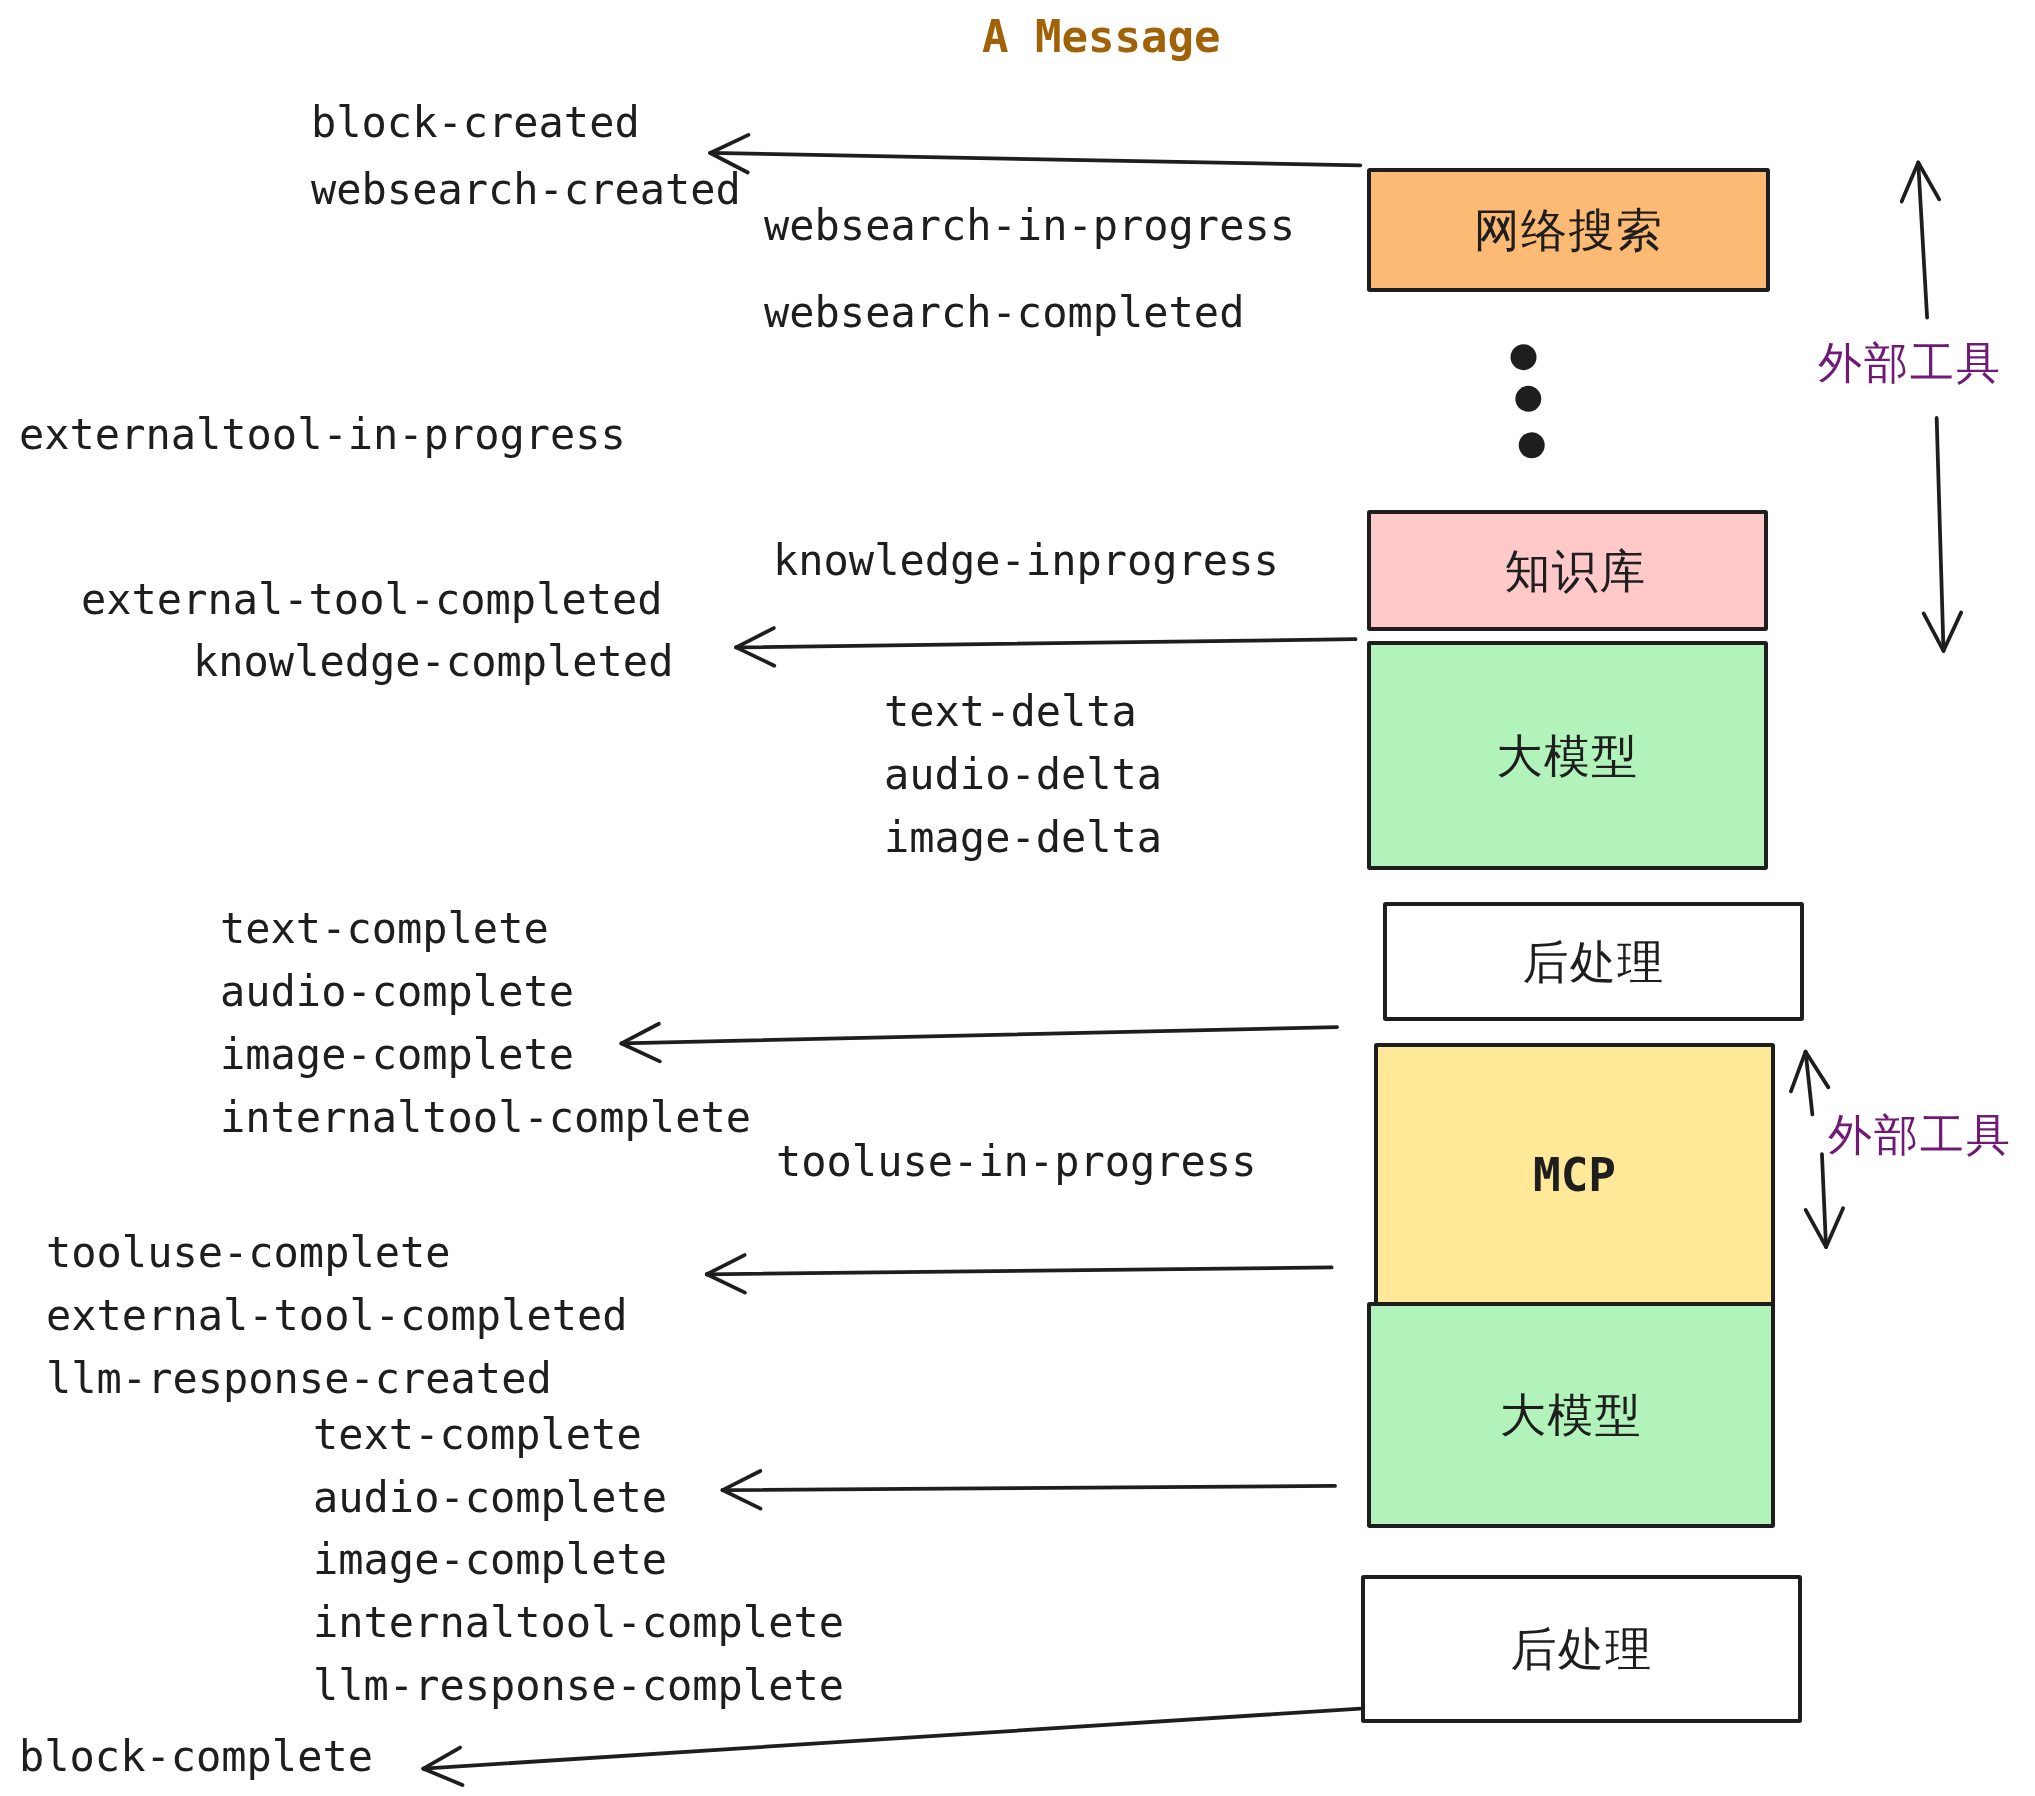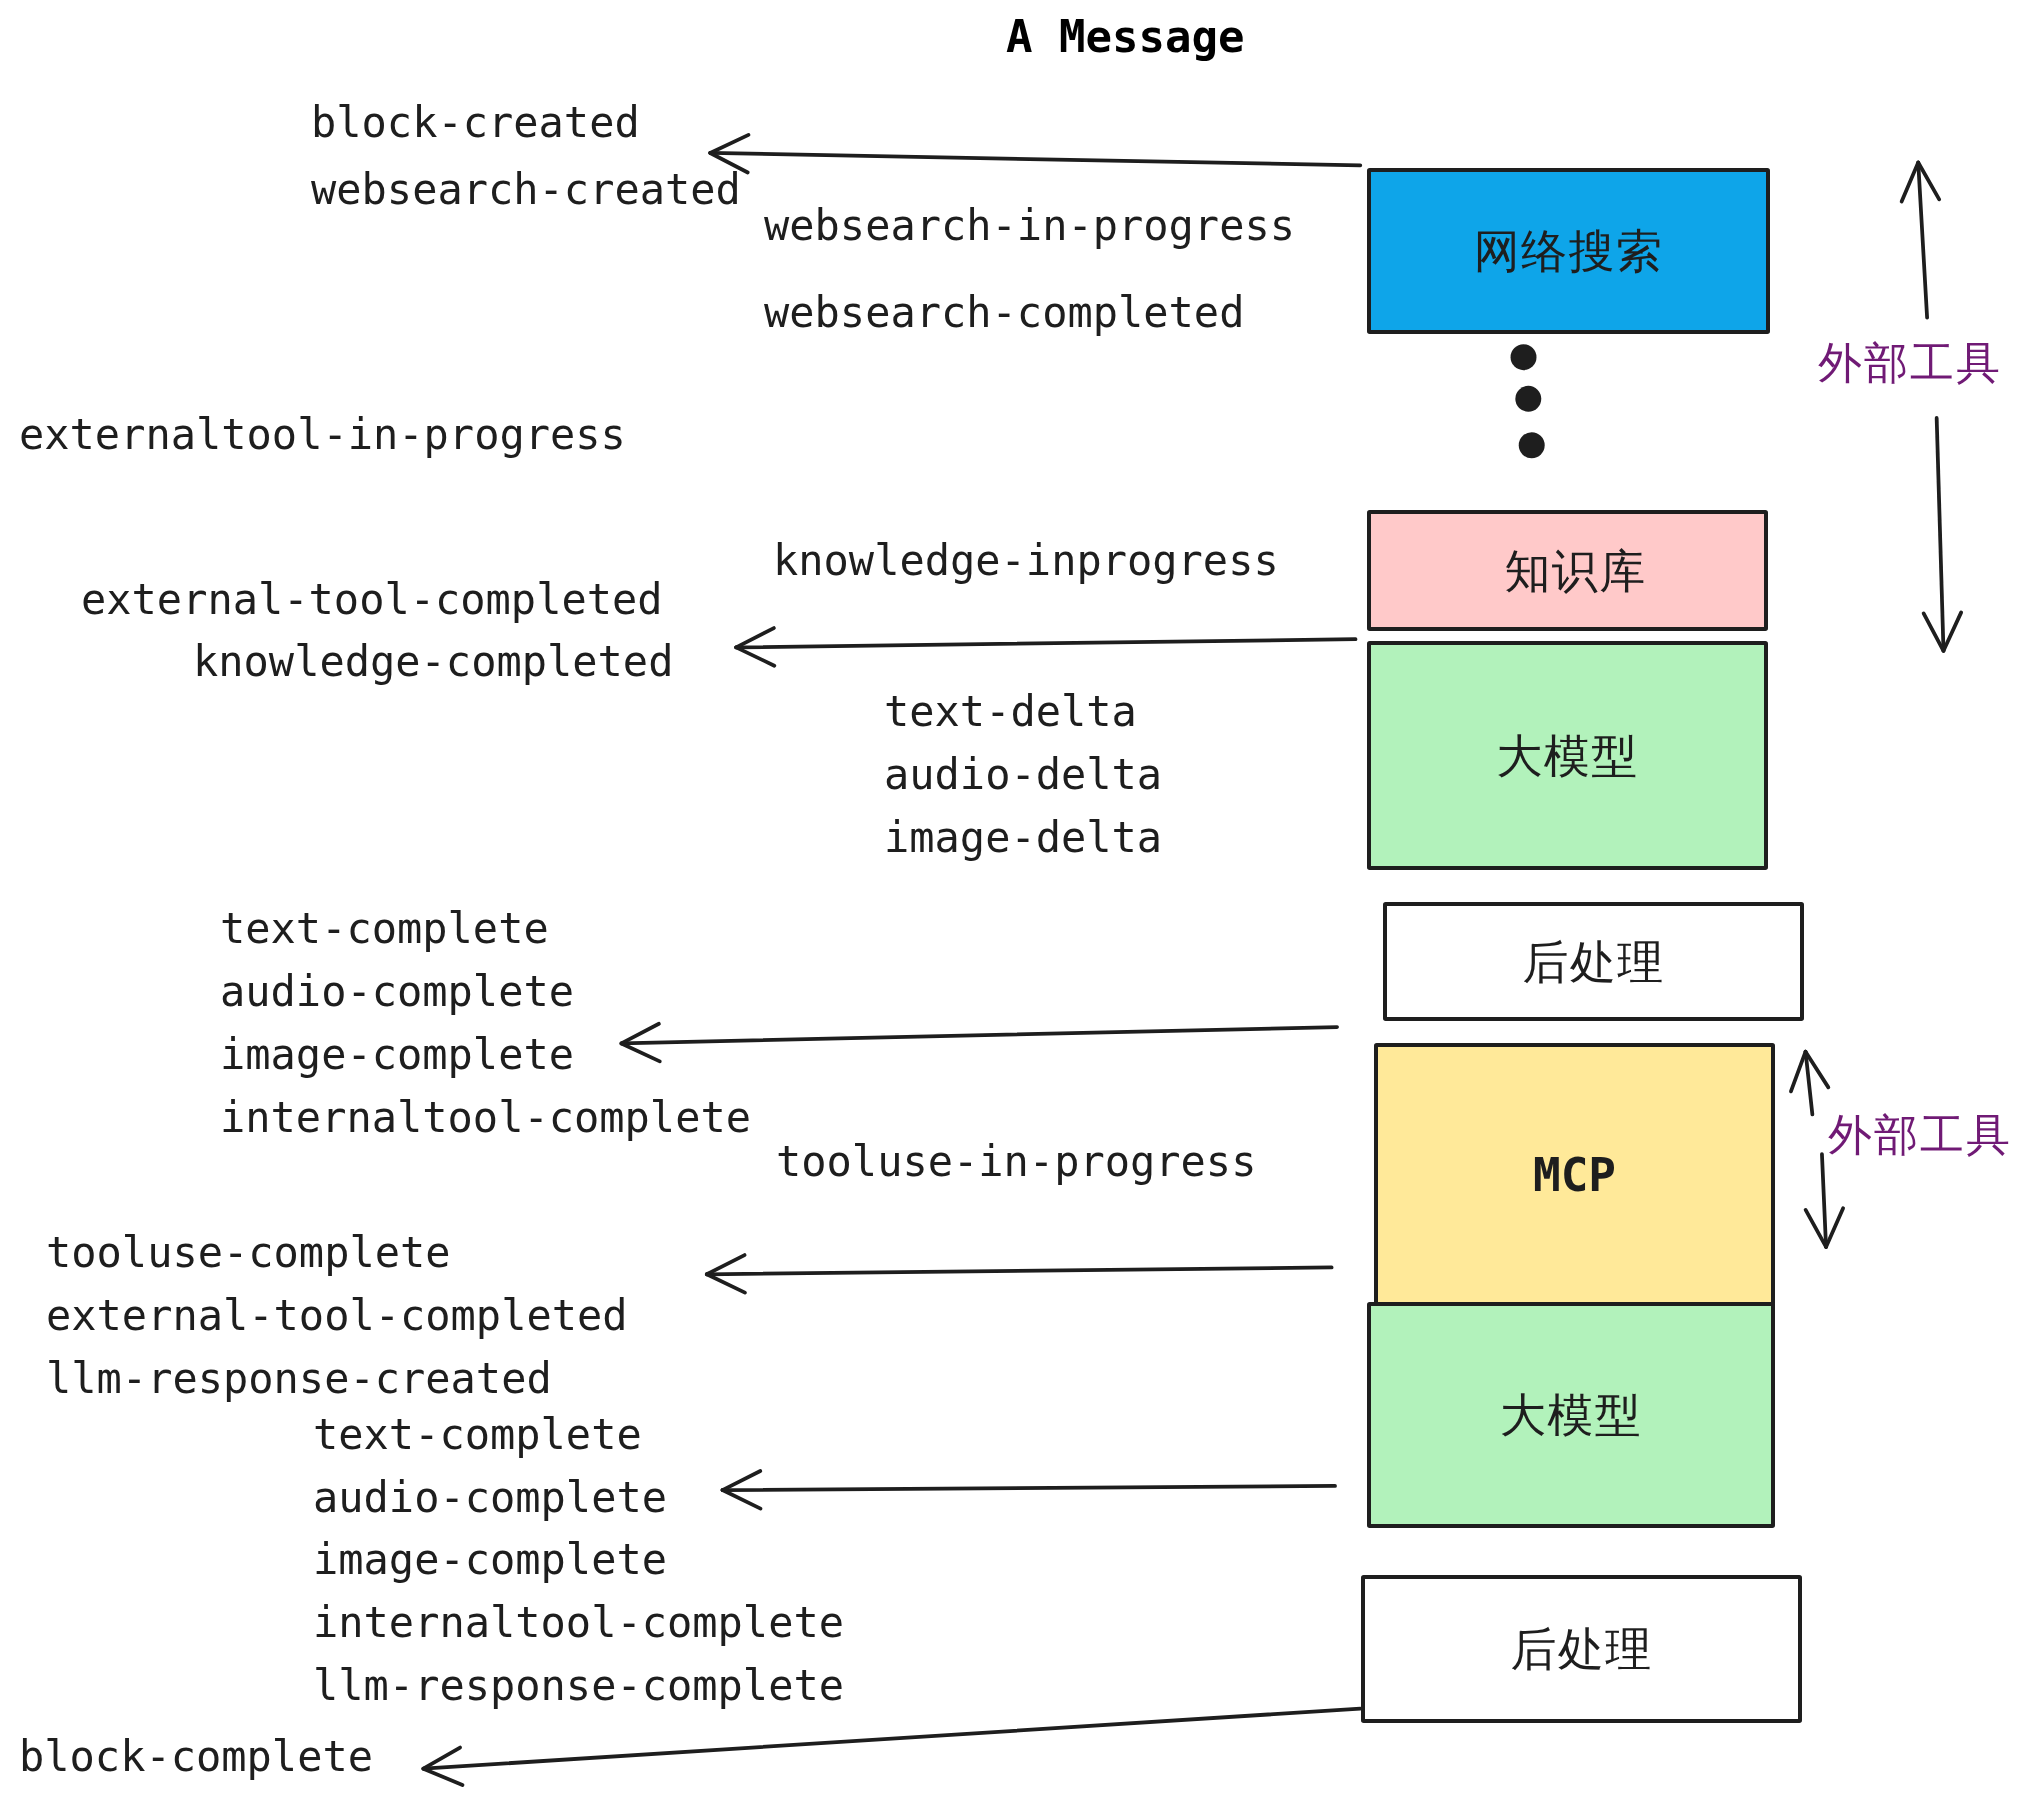--- a/index.html
+++ b/index.html
@@ -1,22 +1,22 @@
 <!DOCTYPE html>
 <html style="font-size:11px"><head>
 <meta charset="utf-8">
 <style>
   html,body{margin:0;padding:0;background:#ffffff;}
   .canvas{position:relative;width:2035px;height:1796px;background:#ffffff;overflow:hidden;
           font-family:"DejaVu Sans Mono", monospace;color:#1e1e1e;}
   .arrows{position:absolute;left:0;top:0;pointer-events:none;}
   .evt{position:absolute;font-size:42px;line-height:1;white-space:nowrap;color:#1e1e1e;
        font-family:"DejaVu Sans Mono", monospace;}
-  .title{position:absolute;font-size:44px;line-height:1;white-space:nowrap;color:#000000;
-         font-weight:bold;font-family:"DejaVu Sans Mono", monospace;margin-left:24px;}
+  .title{position:absolute;font-size:44px;line-height:1;white-space:nowrap;color:#a16207;
+         font-weight:bold;font-family:"DejaVu Sans Mono", monospace;}
   .box{position:absolute;border:4.1px solid #1e1e1e;border-radius:2.7px;box-sizing:border-box;
        display:flex;align-items:center;justify-content:center;}
   .box-label{font-family:"DejaVu Sans", sans-serif;font-size:46px;line-height:1;
              letter-spacing:1.4px;color:#1e1e1e;}
   .box-label.mono{font-family:"DejaVu Sans Mono", monospace;font-weight:bold;letter-spacing:0;}
   .side-label{position:absolute;font-family:"DejaVu Sans", sans-serif;font-size:44px;
               line-height:1;white-space:nowrap;color:#701a75;letter-spacing:2px;}
 </style>
 </head>
 <body>
@@ -72,21 +72,21 @@
         <path d="M 2668 1690 L 2674 1826" stroke="#1e1e1e" stroke-width="5.5" fill="none" stroke-linecap="round"></path>
         <path d="M 2674 1826 L 2644.1 1771.7" stroke="#1e1e1e" stroke-width="5.5" fill="none" stroke-linecap="round"></path>
         <path d="M 2674 1826 L 2699.0 1769.3" stroke="#1e1e1e" stroke-width="5.5" fill="none" stroke-linecap="round"></path>
       </g>
       <circle cx="2231" cy="523" r="19" fill="#1e1e1e"></circle>
       <circle cx="2238" cy="584" r="19" fill="#1e1e1e"></circle>
       <circle cx="2243" cy="652" r="19" fill="#1e1e1e"></circle>
     </svg>
   <div class="title" id="title-el" style="left:982px;top:15px;">A Message</div>
   <div id="boxes-layer">
-      <div class="box" style="left: 1367px; top: 168px; width: 403px; height: 166px; background: #0ea5e9;">
+      <div class="box" style="left: 1367px; top: 168px; width: 403px; height: 124px; background: #fdba74;">
         <span class="box-label">网络搜索</span>
       </div>
       <div class="box" style="left: 1367px; top: 510px; width: 401px; height: 121px; background: rgb(255, 201, 201); padding-left: 16px;">
         <span class="box-label">知识库</span>
       </div>
       <div class="box" style="left: 1367px; top: 641px; width: 401px; height: 229px; background: rgb(178, 242, 187);">
         <span class="box-label">大模型</span>
       </div>
       <div class="box" style="left: 1383px; top: 902px; width: 421px; height: 119px; background: rgb(255, 255, 255);">
         <span class="box-label">后处理</span>

